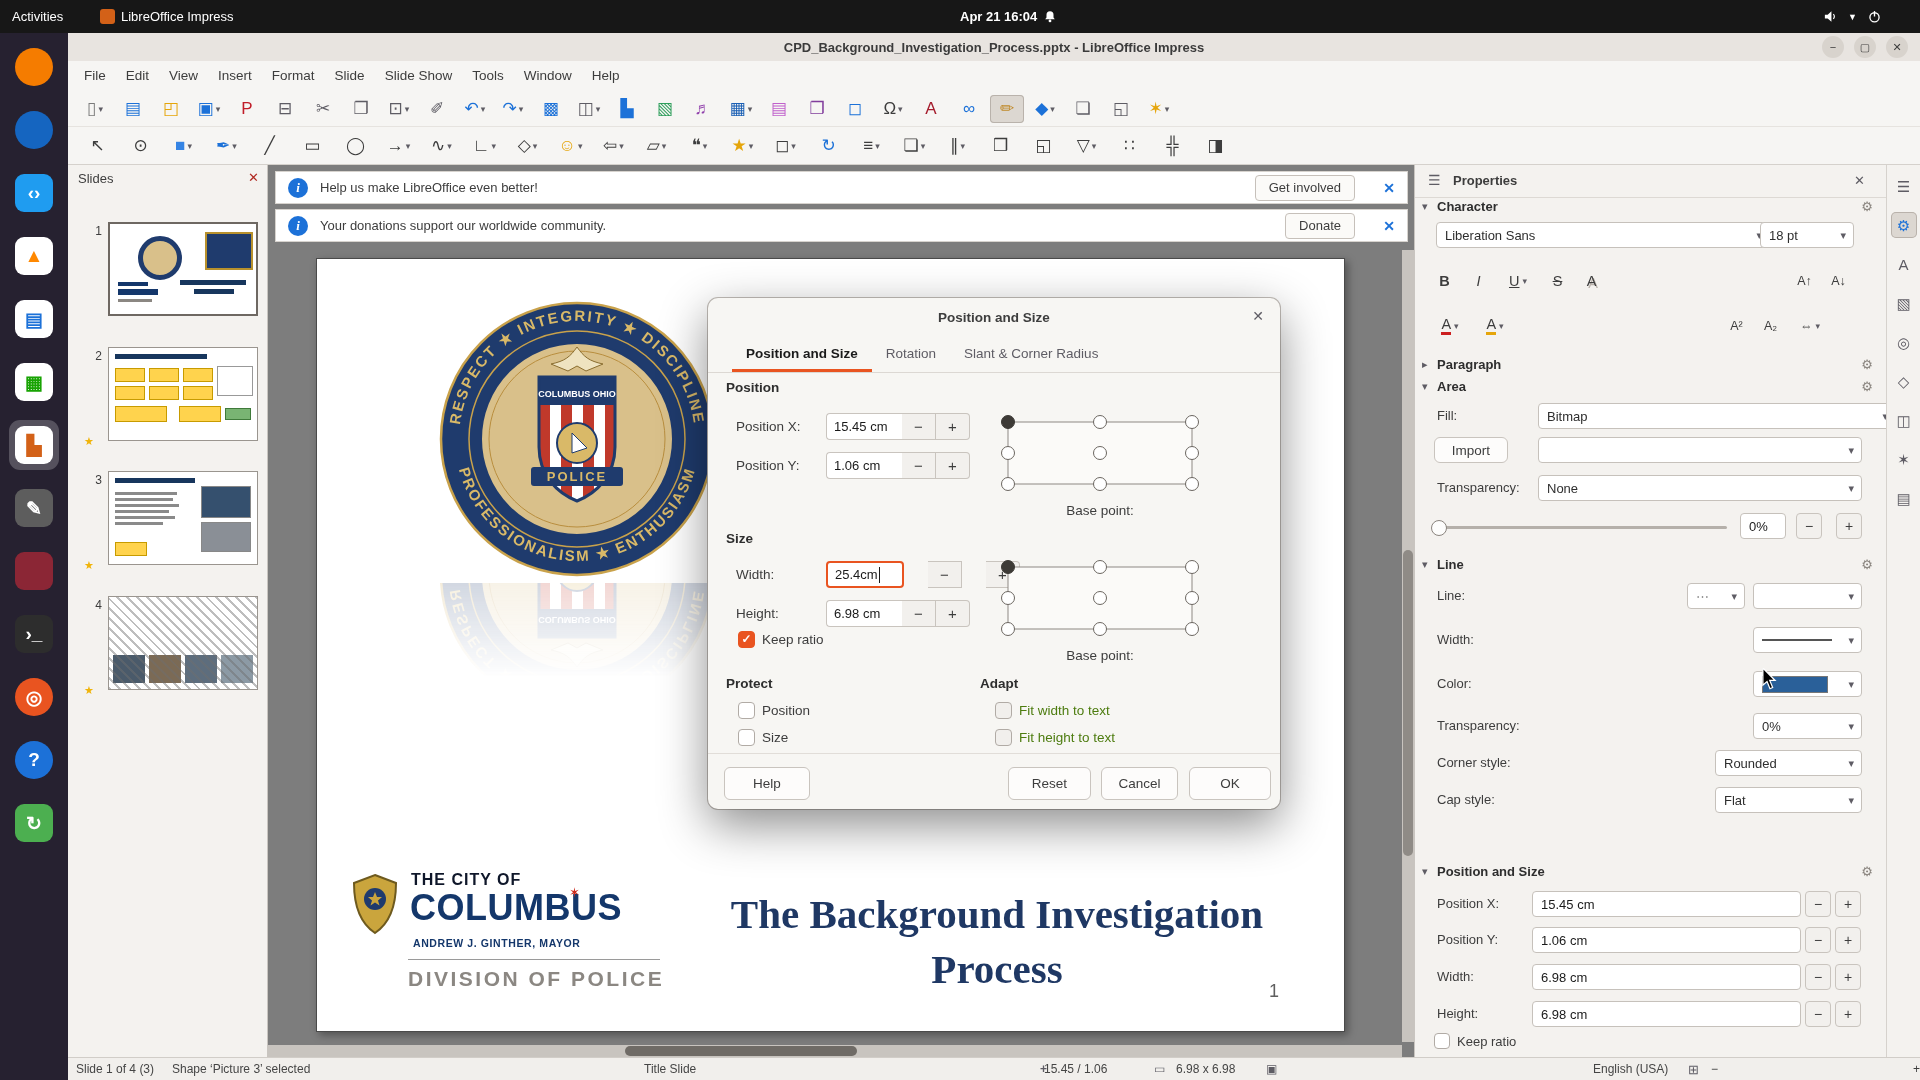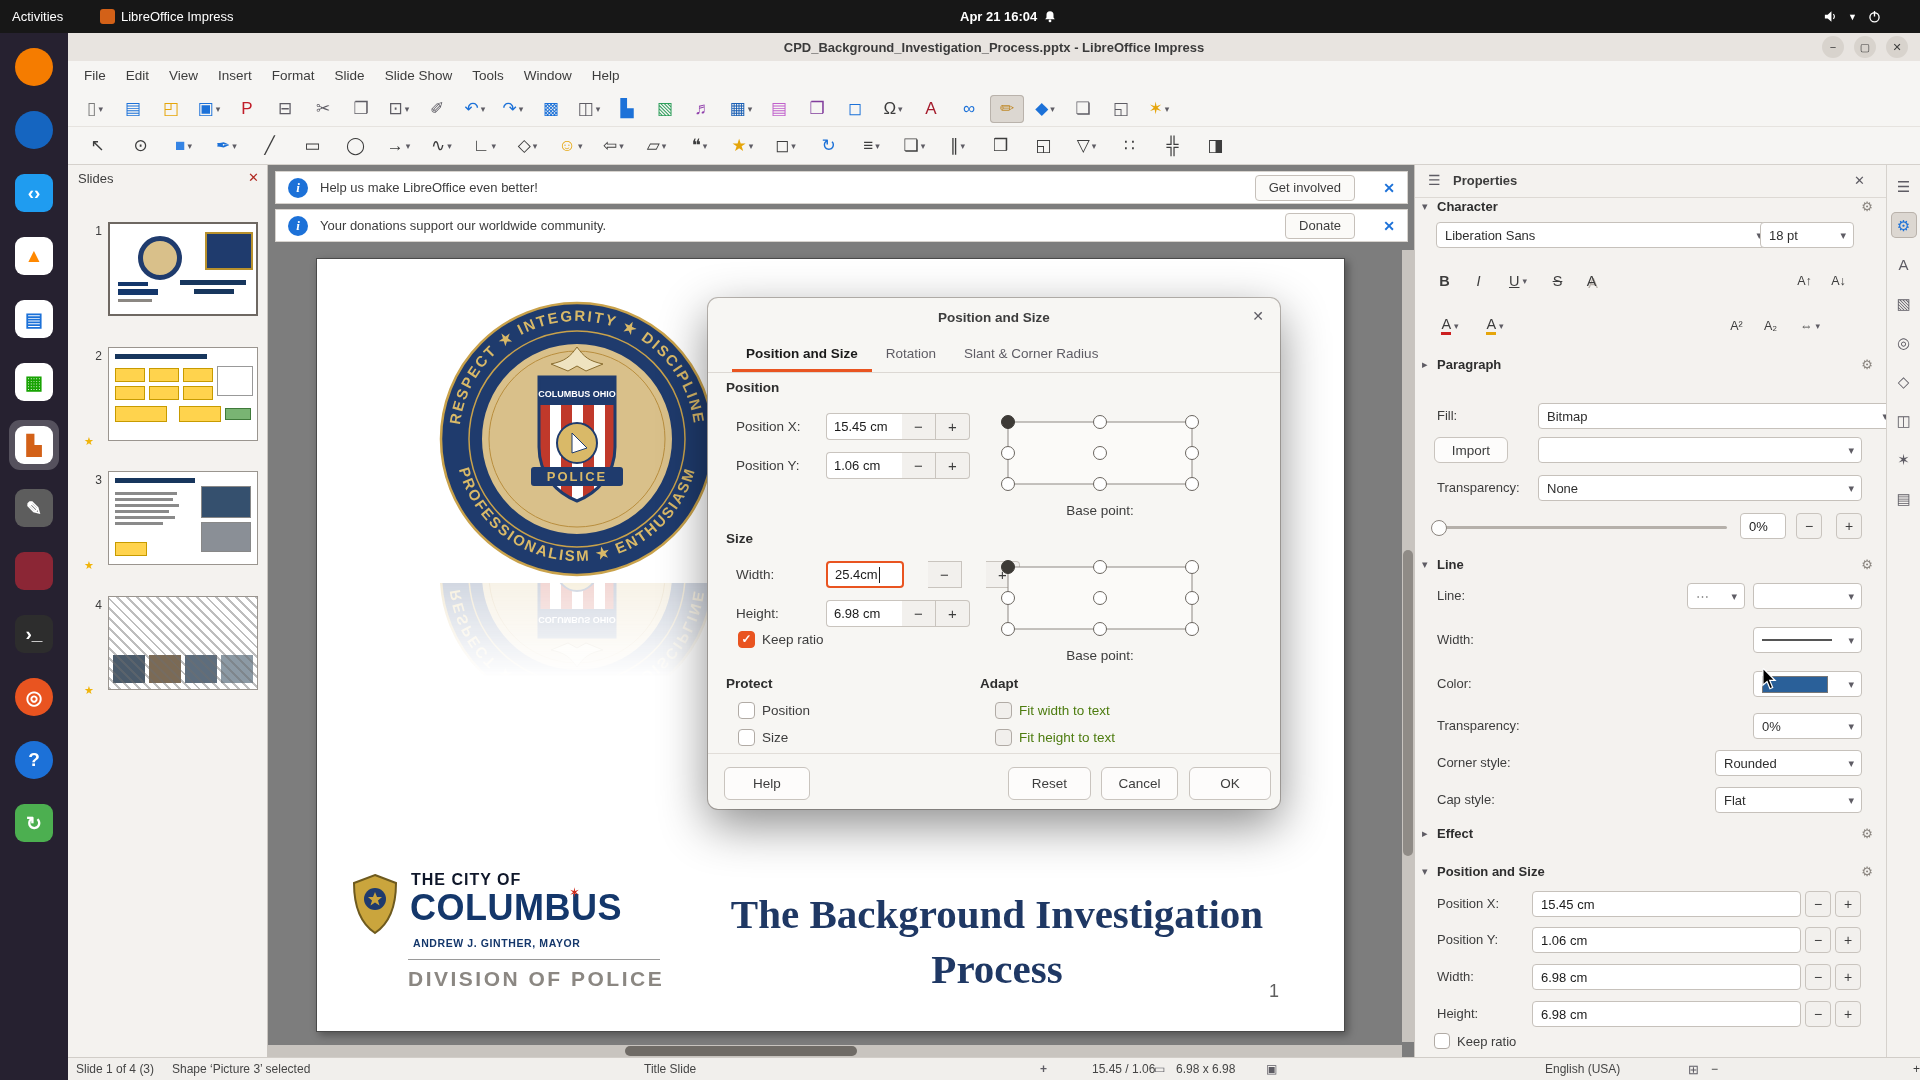--- a/index.html
+++ b/index.html
@@ -887,20 +887,24 @@
 
         <div class="cbt" data-name="character-spacing-button" data-dd="true">
           <span class="cg" style="font-size:12.5px;">⇔</span>
         </div>
       </div>
 
     <div class="sec col" style="top:190px;" data-name="section-paragraph-header">
       <span class="sec-label">Paragraph</span>
       <span class="gear" data-name="paragraph-options-icon"></span>
     </div>
+    <div class="sec exp" style="top:212px;" data-name="section-area-header">
+      <span class="sec-label">Area</span>
+      <span class="gear" data-name="area-options-icon"></span>
+    </div>
 
     <span class="slabel" style="top:243px;" data-name="fill-label">Fill:</span>
     <div class="combo" style="left:123px;top:238px;width:358px;" data-name="fill-type-combo">
       <span>Bitmap</span>
     </div>
     <div class="btn" style="left:19px;top:272px;width:74px;height:26px;" data-name="import-button">Import</div>
     <div class="combo" style="left:123px;top:272px;width:324px;" data-name="fill-bitmap-combo">
         <span></span>
       </div>
     <span class="slabel" style="top:315px;" data-name="area-transparency-label">Transparency:</span>
@@ -943,24 +947,20 @@
     </div>
     <span class="slabel" style="top:590px;" data-name="corner-style-label">Corner style:</span>
     <div class="combo" style="left:300px;top:585px;width:147px;" data-name="corner-style-combo">
       <span>Rounded</span>
     </div>
     <span class="slabel" style="top:627px;" data-name="cap-style-label">Cap style:</span>
     <div class="combo" style="left:300px;top:622px;width:147px;" data-name="cap-style-combo">
       <span>Flat</span>
     </div>
 
-    <div class="sec col" style="top:659px;" data-name="section-effect-header">
-      <span class="sec-label">Effect</span>
-      <span class="gear" data-name="effect-options-icon"></span>
-    </div>
     <div class="sec exp" style="top:697px;" data-name="section-position-size-header">
       <span class="sec-label">Position and Size</span>
       <span class="gear" data-name="possize-options-icon"></span>
     </div>
 
     <span class="slabel" style="top:731px;" data-name="sb-position-x-label">Position X:</span>
     <div class="sfield" style="left:117px;top:726px;width:269px;" data-name="sb-position-x-field">
       <span>15.45 cm</span>
     </div>
     <div class="sspin-btn minus" style="left:390px;top:726px;" data-name="sb-position-x-minus"></div>
@@ -1028,25 +1028,25 @@
       <div class="strip-btn" data-name="tab-master-slides">
         <span class="cg" style="color: rgb(94, 92, 100);">▤</span>
       </div>
     </div>
 
   <div class="abs statusbar" data-name="statusbar">
     <div class="st" style="left:8px;" data-name="slide-info">Slide 1 of 4 (3)</div>
     <div class="st" style="left:104px;" data-name="selected-shape-info">Shape ‘Picture 3’ selected</div>
     <div class="st" style="left:576px;text-align:right;" data-name="layout-name">Title Slide</div>
     <span class="st" style="left:972px;" data-name="cursor-position-icon"></span>
-    <div class="st" style="left:1024px;" data-name="cursor-position-value">15.45 / 1.06</div>
+    <div class="st" style="left:976px;" data-name="cursor-position-value">15.45 / 1.06</div>
     <span class="st" style="left:1086px;" data-name="object-size-icon"></span>
     <div class="st" style="left:1108px;" data-name="object-size-value">6.98 x 6.98</div>
     <span class="st" style="left:1198px;" data-name="save-status-icon"></span>
-    <div class="st" style="left:1477px;text-align:right;" data-name="language-selector">English (USA)</div>
+    <div class="st" style="left:1525px;text-align:right;" data-name="language-selector">English (USA)</div>
     <span class="st" style="left:1620px;" data-name="zoom-fit-icon"></span>
     <span class="st" style="left:1643px;" data-name="zoom-out-button"></span>
 
     <span class="st" style="left:1845px;" data-name="zoom-in-button"></span>
 
   </div>
 
 </div>
 
 </body></html>

